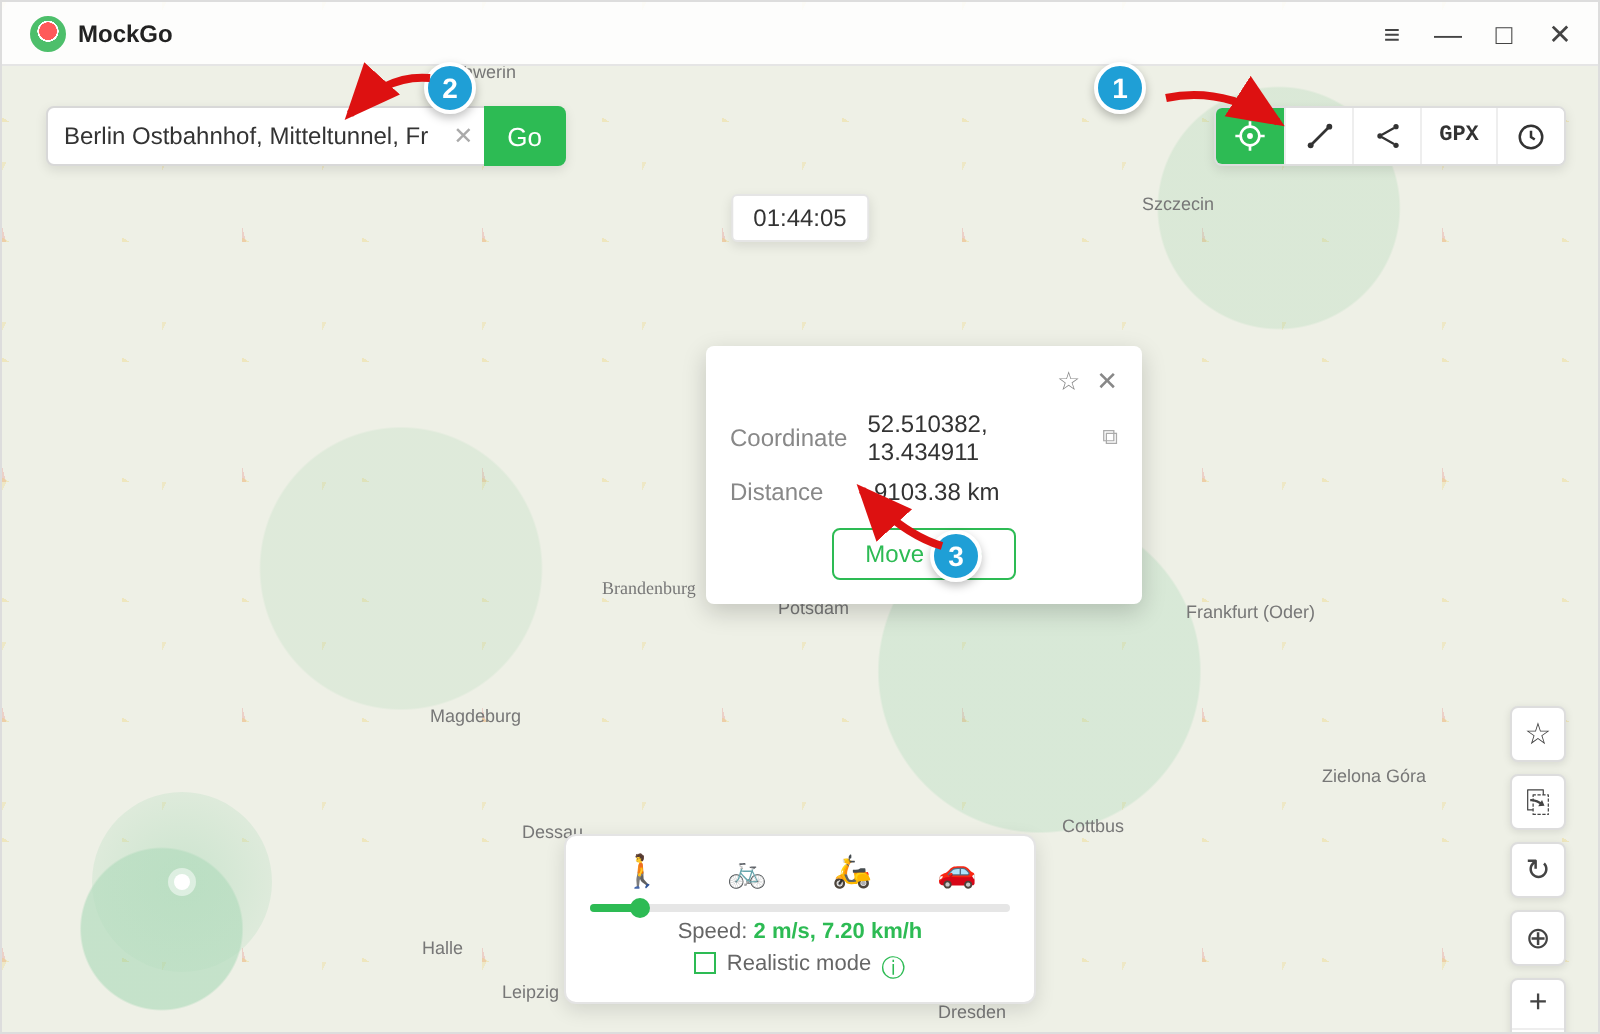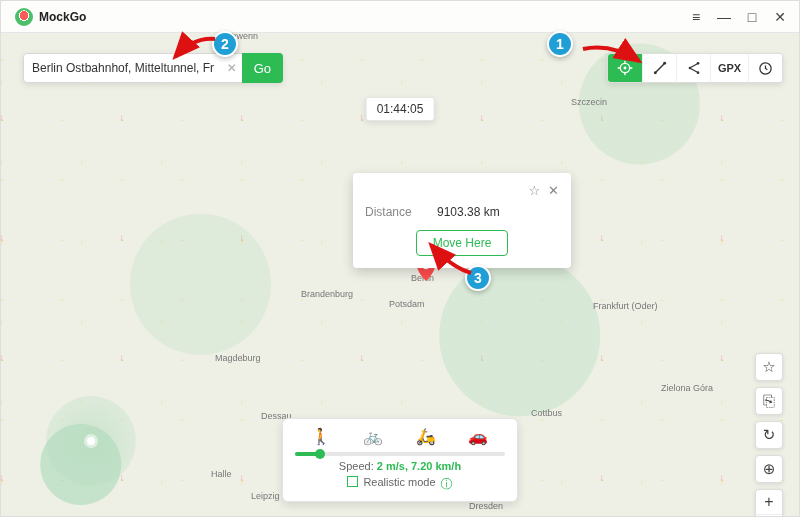--- a/index.html
+++ b/index.html
@@ -65,21 +65,21 @@
   }
 
   
   .toolbar {
     position:absolute; top:52px; right:16px; height:30px;
     display:flex; align-items:stretch; background:#fff; border:1px solid #ddd; border-radius:4px;
     box-shadow: 0 2px 6px rgba(0,0,0,.1); overflow:hidden;
   }
   .toolbar .tbtn {
     width:34px; display:flex; align-items:center; justify-content:center; font-size:14px; color:#333;
-    border-left:1px solid #eee; cursor:pointer; background:#fff;
+    border-left:1px solid #eee; cursor:pointer; background:#fff;font-family:Liberation Mono, monospace;
   }
   .toolbar .tbtn:first-child { border-left:none; }
   .toolbar .tbtn.green { background:#2dbb54; color:#fff; }
   .toolbar .gpx { font-size:11px; font-weight:700; width:38px; }
 
   
   .timer {
     position:absolute; top:96px; left:50%; transform:translateX(-50%);
     background:#fff; padding:4px 10px; font-size:12px; color:#333;
     border-radius:3px; border:1px solid #e5e5e5; box-shadow:0 2px 6px rgba(0,0,0,.1);
@@ -174,21 +174,21 @@
     <span class="city" style="left:410px; top:272px;">Berlin</span>
     <span class="city" style="left:388px; top:298px;">Potsdam</span>
     <span class="city" style="left:170px; top:352px;padding-left:44px;">Magdeburg</span>
     <span class="city" style="left:250px; top:490px;">Leipzig</span>
     <span class="city" style="left:468px; top:500px;">Dresden</span>
     <span class="city" style="left:592px; top:300px;">Frankfurt (Oder)</span>
     <span class="city" style="left:660px; top:382px;">Zielona Góra</span>
     <span class="city" style="left:530px; top:407px;">Cottbus</span>
     <span class="city" style="left:260px; top:410px;">Dessau</span>
     <span class="city" style="left:210px; top:468px;">Halle</span>
-    <span class="city" style="left:300px; top:288px;">Brandenburg</span>
+    <span class="city" style="left:300px; top:288px;font-family:Liberation Serif, serif;">Brandenburg</span>
   </div>
 
   <div class="titlebar">
     <div class="brand">
       <span class="brand-logo"></span>
       <span>MockGo</span>
     </div>
     <div class="winbtns">
       <span class="hamburger">≡</span>
       <span>—</span>
@@ -241,20 +241,25 @@
     <svg width="18" height="24" viewBox="0 0 18 24">
         <path d="M9 0C4 0 0 4 0 9c0 6.5 9 15 9 15s9-8.5 9-15c0-5-4-9-9-9z" fill="#ff4d4d"></path>
         <circle cx="9" cy="9" r="3.2" fill="#fff"></circle>
       </svg>
   </div>
 
   <div class="popup">
     <div class="popup-top">
       <span>☆</span>
       <span>✕</span>
+    </div>
+    <div class="popup-row">
+      <span class="lbl">Coordinate</span>
+      <span class="val">52.510382, 13.434911</span>
+      <span class="copy-ico">⧉</span>
     </div>
     <div class="popup-row">
       <span class="lbl">Distance</span>
       <span class="val">9103.38 km</span>
     </div>
     <button class="move-here">Move Here</button>
   </div>
 
   <div class="sidecol">
     <div class="sq">☆</div>

